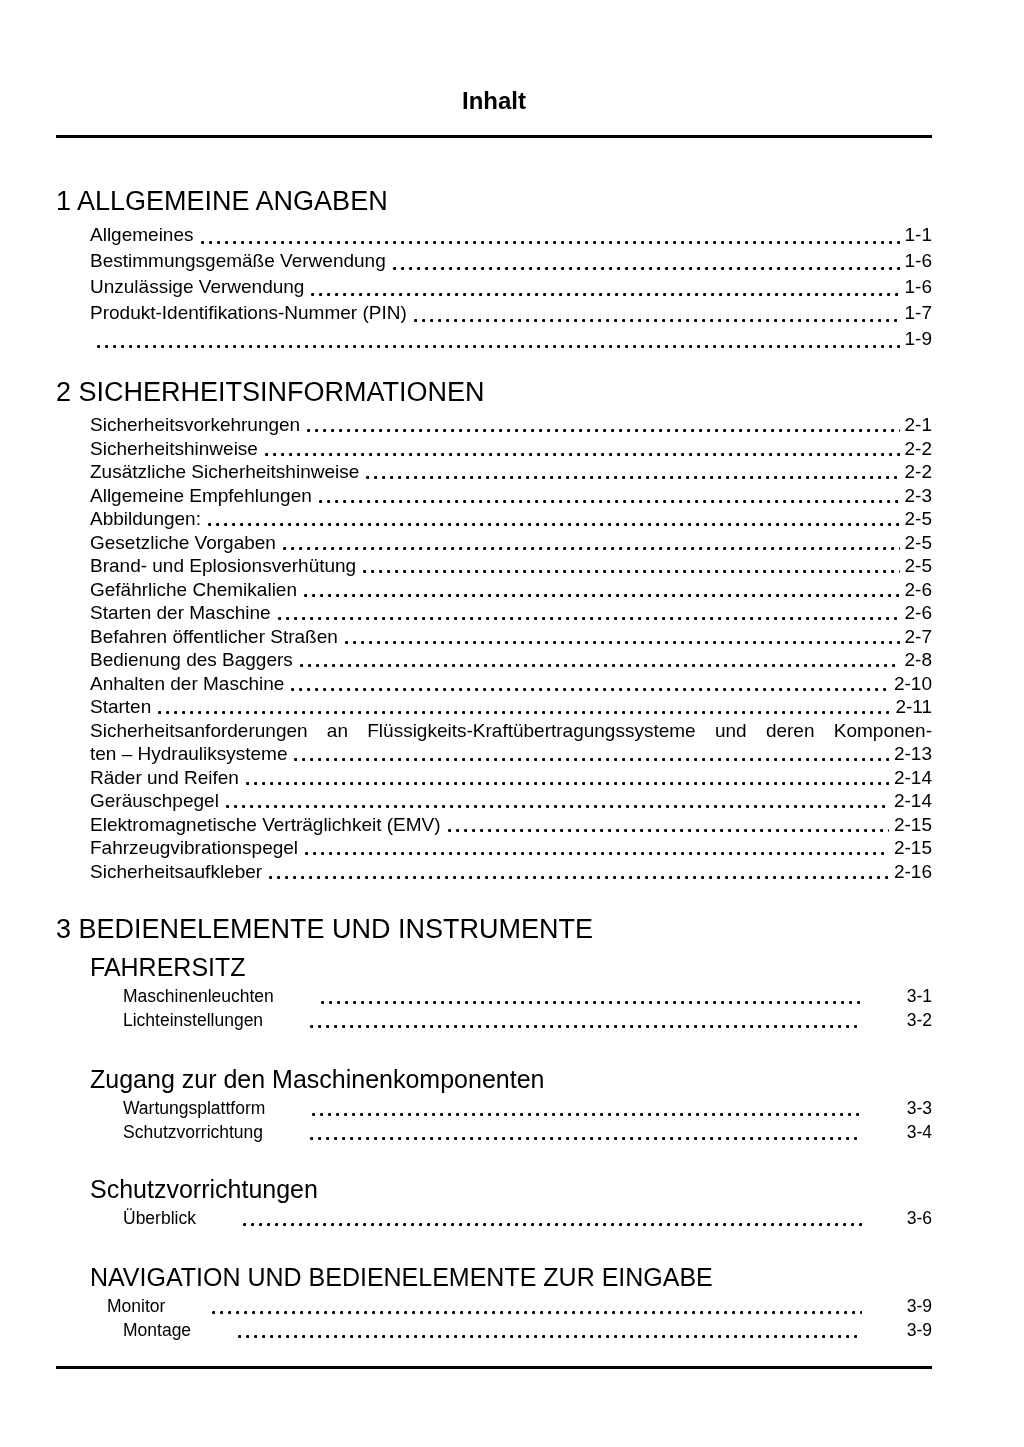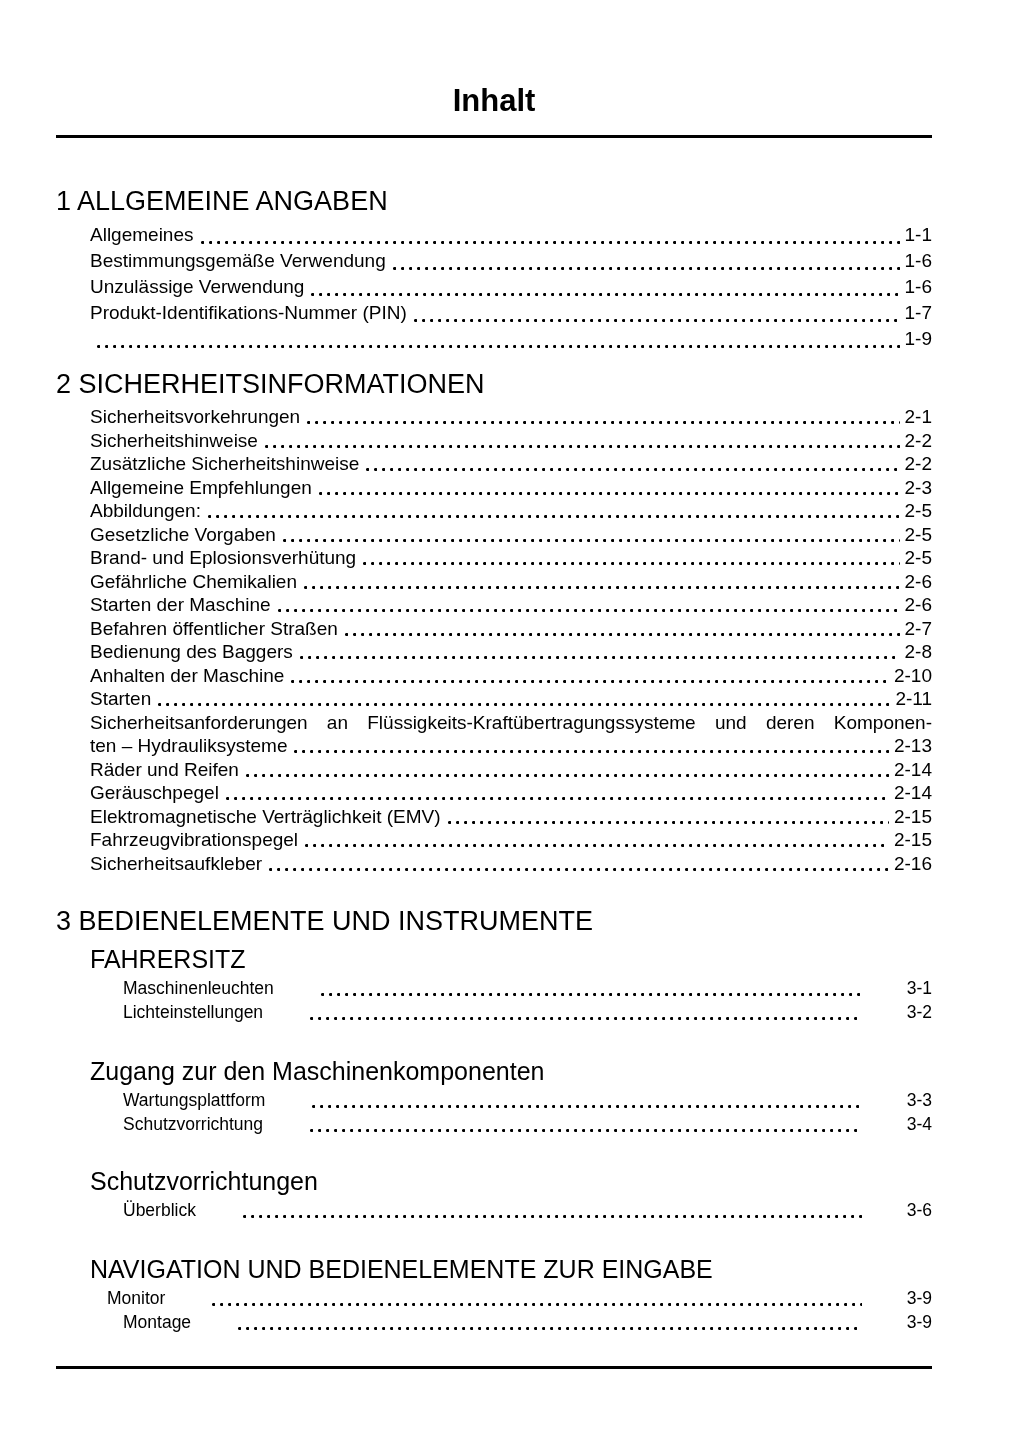--- a/index.html
+++ b/index.html
@@ -6,31 +6,31 @@
   .page{
     position:relative;
     width:1024px;height:1447px;
     background:#ffffff;color:#000;
     font-family:"Liberation Sans","DejaVu Sans",sans-serif;
     overflow:hidden;
   }
   .content{position:absolute;left:56px;width:876px;top:0;}
   .doc-title{
     margin:84px 0 8px 0;
-    font-size:31px;line-height:34px;font-weight:700;
+    font-size:24px;line-height:34px;font-weight:700;
     text-align:center;
   }
   .top-rule{height:3px;background:#000;margin-top:17px;}
   .bottom-rule{position:absolute;left:56px;width:876px;top:1366px;height:3px;background:#000;}
 
   h2.chapter-heading{
     margin:0;font-size:27px;line-height:33px;font-weight:400;
   }
   .chapter-1 h2.chapter-heading{margin-top:47px;margin-bottom:4px;}
-  .chapter-2 h2.chapter-heading{margin-top:16px;margin-bottom:4px;}
+  .chapter-2 h2.chapter-heading{margin-top:24px;margin-bottom:4px;}
   .chapter-3 h2.chapter-heading{margin-top:30px;margin-bottom:0;}
 
   h3.subsection-heading{
     margin:0 0 2px 34px;font-size:25px;line-height:30px;font-weight:400;
   }
   .chapter-3 .sub-1{margin-top:6px;}
   .chapter-3 .sub-2{margin-top:32px;}
   .chapter-3 .sub-3{margin-top:30px;}
   .chapter-3 .sub-4{margin-top:32px;}
 

